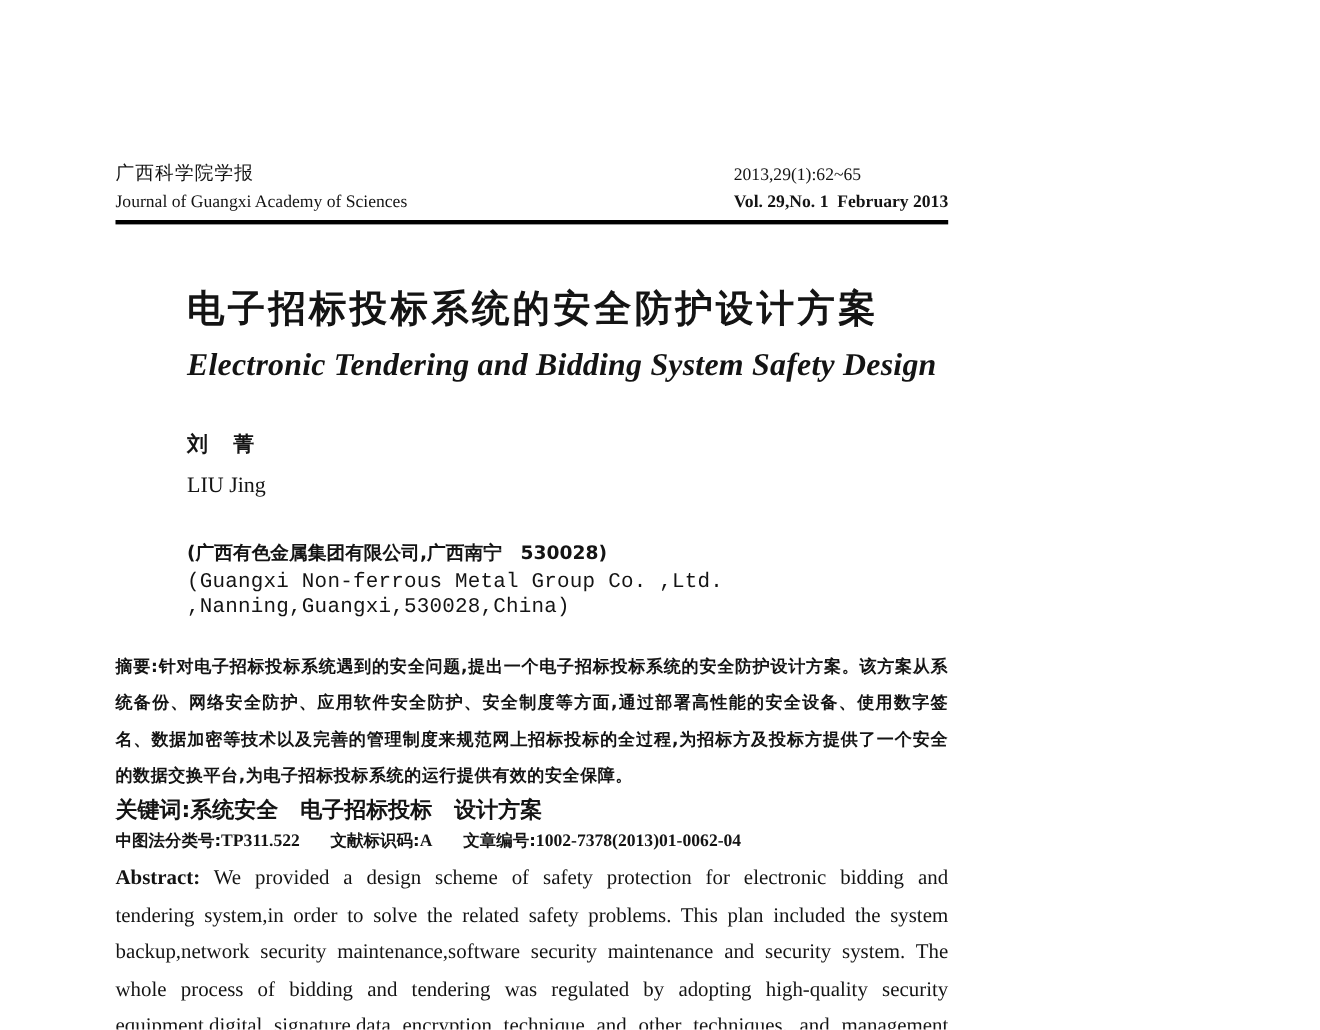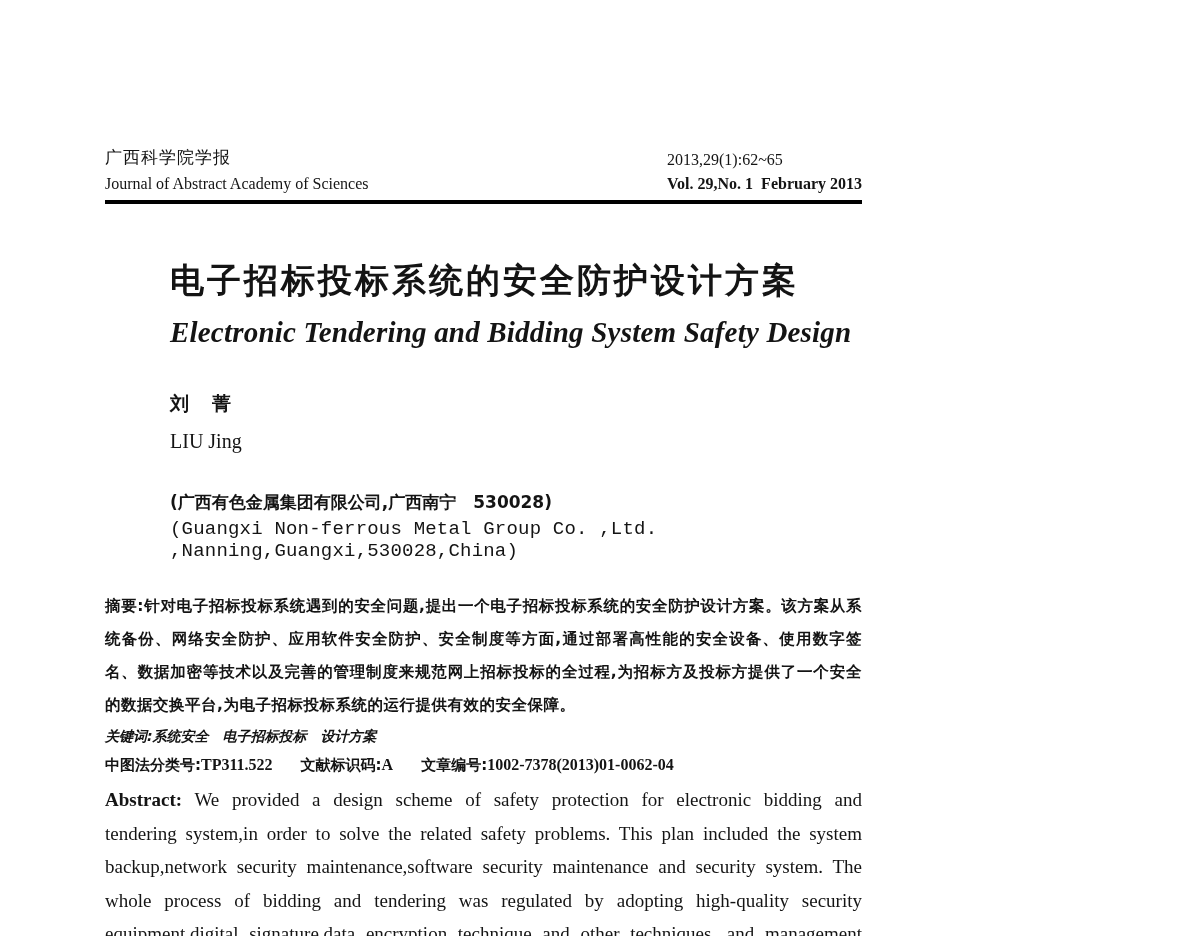--- a/index.html
+++ b/index.html
@@ -82,25 +82,24 @@
   
   .abstract-cn {
     margin-top: 28px;
     font-size: 15.5px;
     font-weight: bold;
     line-height: 33px;
     text-align: justify;
     letter-spacing: 0.5px;
   }
   .keywords-line {
-    font-size: 14px;
+    font-size: 20px;
     font-weight: bold;
     line-height: 27px;
     margin-top: 1px;
-    font-style: italic;
   }
   .class-line {
     font-size: 15px;
     line-height: 27px;
     margin-top: 1px;
   }
   .class-line .lbl { font-weight: bold; }
   .class-line .val {
     font-family: "Liberation Serif", serif;
     font-weight: bold;
@@ -121,21 +120,21 @@
   .abstract-en .lbl { font-weight: bold; }
 </style>
 </head>
 <body>
 
 <div class="page">
 
   <div class="journal-header">
     <div class="jh-left">
       <div class="cn">广西科学院学报</div>
-      <div class="en">Journal of Abstract Academy of Sciences</div>
+      <div class="en">Journal of Guangxi Academy of Sciences</div>
     </div>
     <div class="jh-right">
       <div class="line1">2013,29(1):62~65</div>
       <div class="line2">Vol. 29,No. 1 February 2013</div>
     </div>
   </div>
   <hr class="header-rule">
 
   <div class="title-block">
     <h1 class="title-cn">电子招标投标系统的安全防护设计方案</h1>

